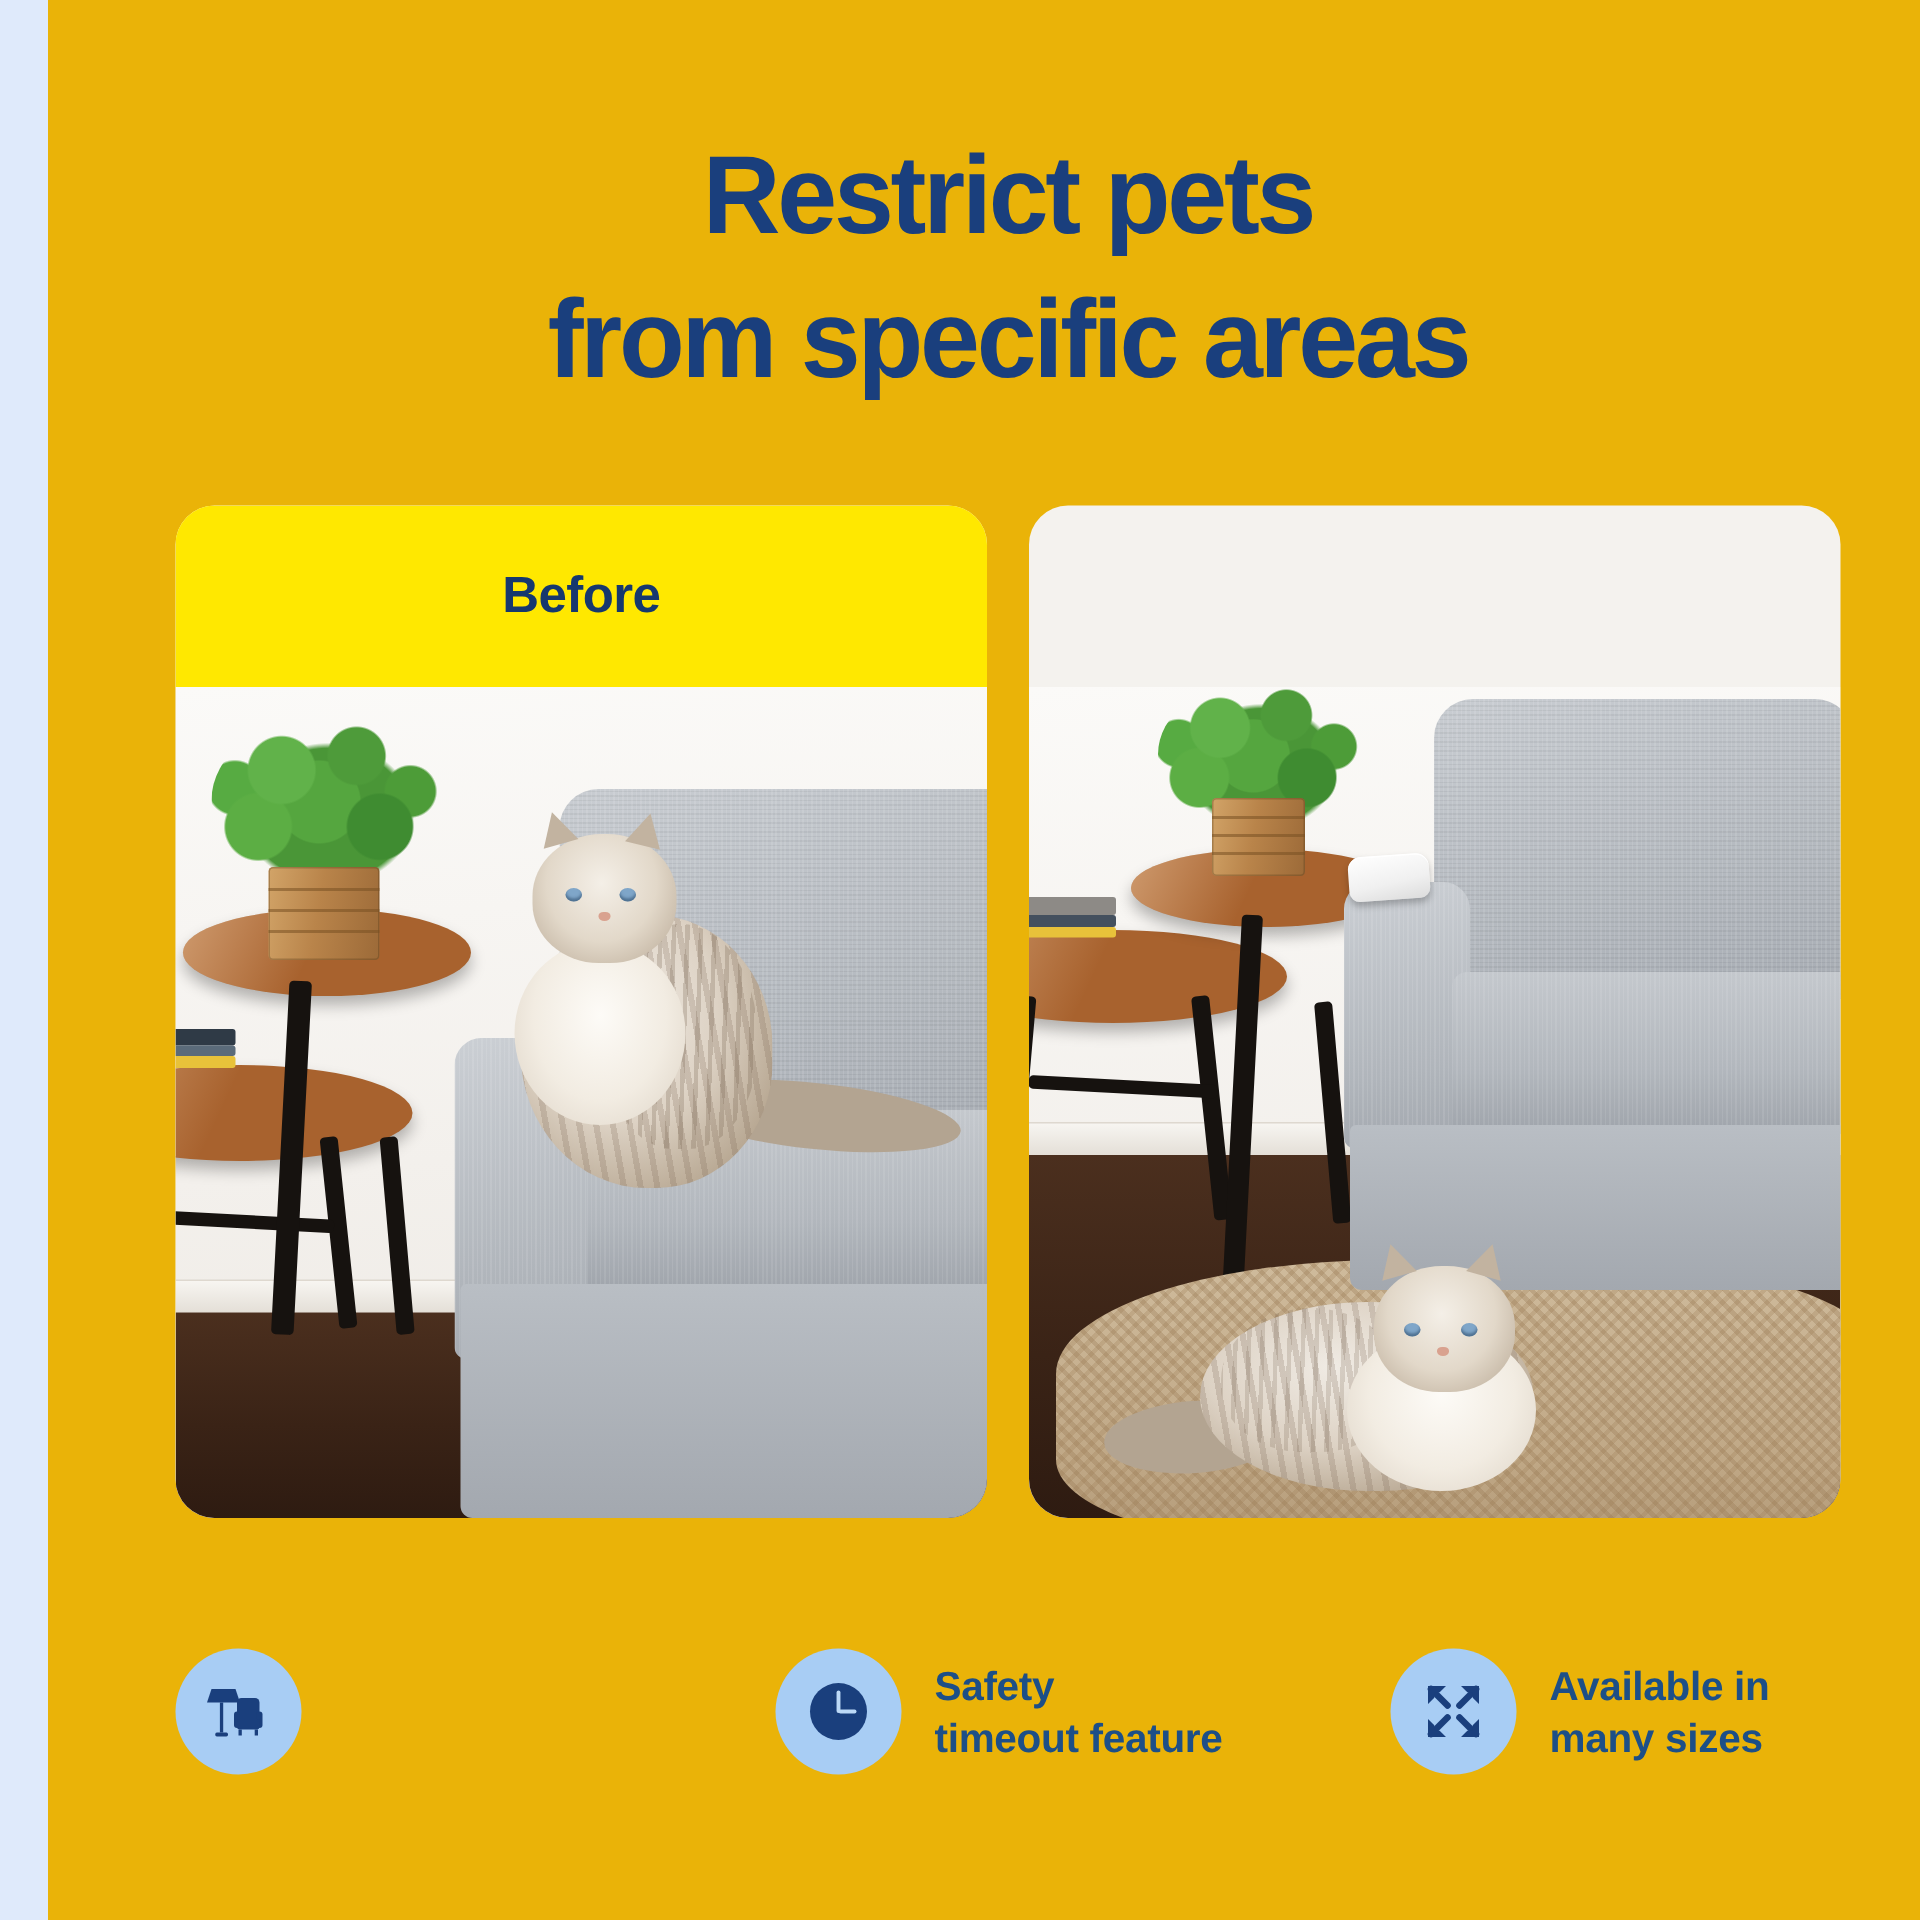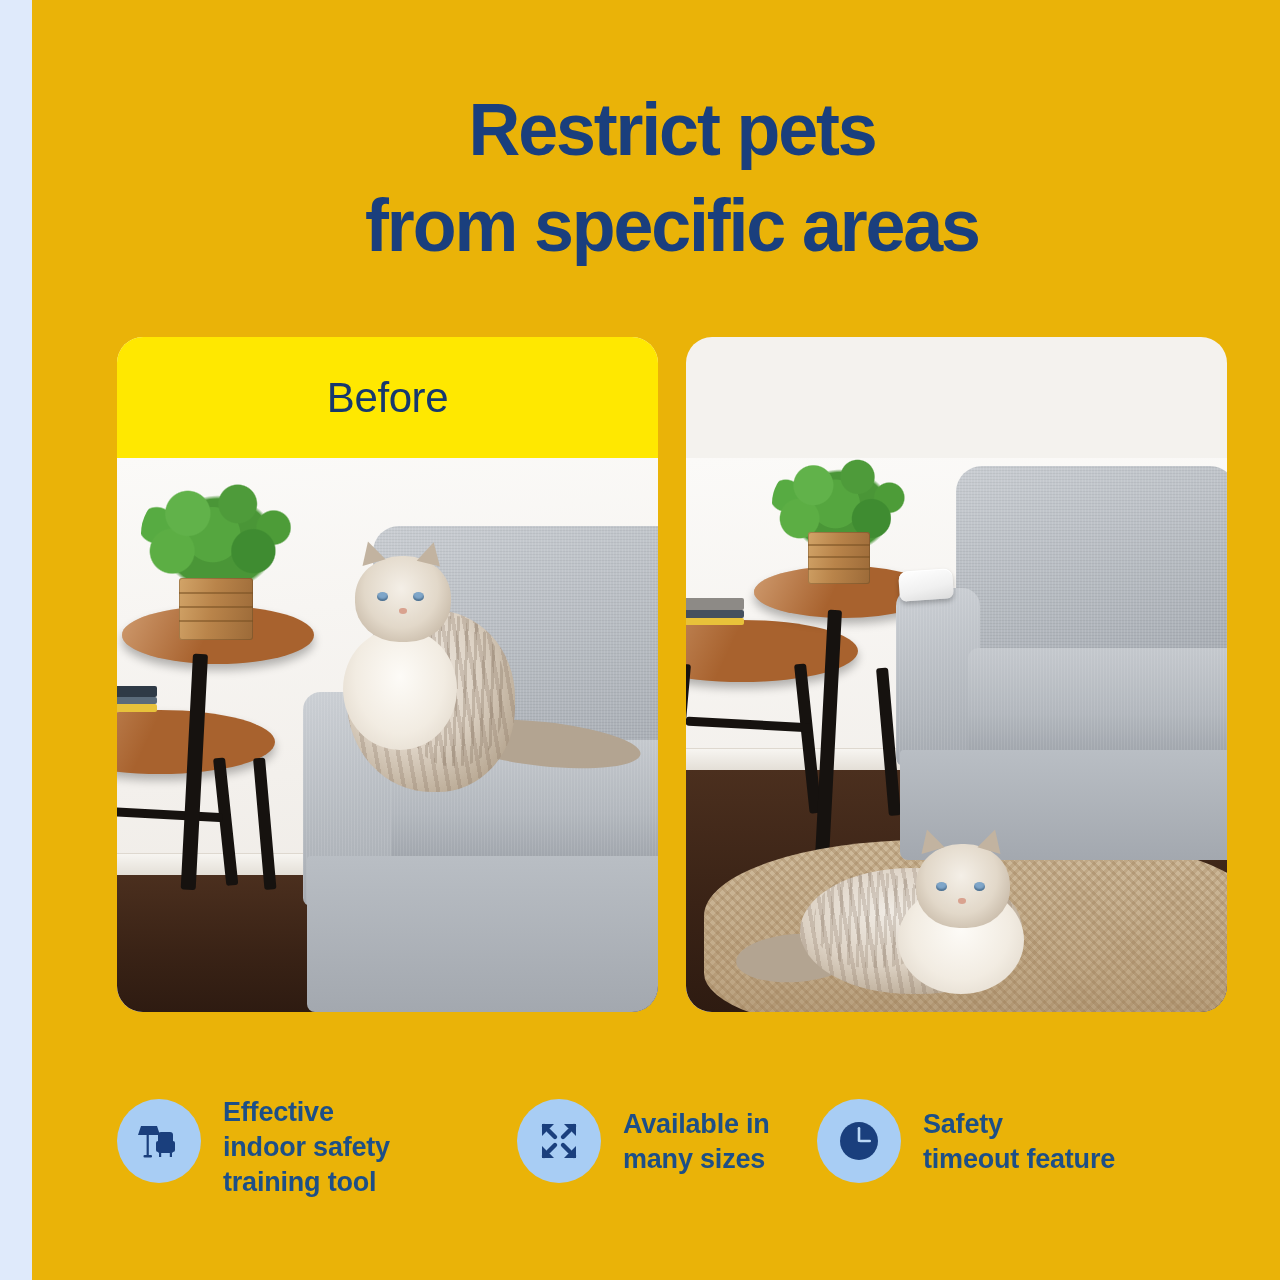--- a/index.html
+++ b/index.html
@@ -40,21 +40,21 @@
     overflow:hidden;
     background:#f4f2ee;
   }
   .banner {
     position:absolute; left:0; top:0; width:100%; height:121px;
     background:#ffe800;
     display:flex; align-items:center; justify-content:center;
     z-index:6;
   }
   .banner-label {
-    color:#16386e; font-weight:400; font-size:42px;
+    color:#16386e; font-weight:700; font-size:34px;
     letter-spacing:-0.4px;
   }
   .photo {
     position:absolute; left:0; top:121px; width:100%; height:554px;
     overflow:hidden;
   }
 
   
   .wall {
     position:absolute; left:0; top:0; width:100%; height:100%;
@@ -364,23 +364,32 @@
             <rect x="7.5" y="37" width="8.5" height="2.6" rx="1.1"></rect>
             <rect x="22" y="14" width="15" height="15" rx="3"></rect>
             <rect x="20" y="23" width="4" height="11" rx="2"></rect>
             <rect x="35" y="23" width="4" height="11" rx="2"></rect>
             <rect x="22" y="28" width="15" height="7" rx="1.6"></rect>
             <rect x="23" y="35" width="2.2" height="4"></rect>
             <rect x="33.8" y="35" width="2.2" height="4"></rect>
           </g>
         </svg>
       </div>
-      <div class="flabel">Effective
-indoor safety
-training tool</div>
+    </div>
+
+    <div class="feature f2">
+      <div class="fcircle">
+        <svg width="48" height="48" viewBox="0 0 48 48" aria-hidden="true">
+          <circle cx="24" cy="24" r="19" fill="#1a3f7d"></circle>
+          <rect x="22.7" y="10" width="2.6" height="15" rx="1.3" fill="#bcd9f7"></rect>
+          <rect x="24" y="22.7" width="12" height="2.6" rx="1.3" fill="#bcd9f7"></rect>
+        </svg>
+      </div>
+      <div class="flabel">Safety
+timeout feature</div>
     </div>
 
     <div class="feature f3">
       <div class="fcircle">
         <svg width="44" height="44" viewBox="0 0 44 44" aria-hidden="true">
           <g stroke="#1a3f7d" stroke-width="4.4" stroke-linecap="round" fill="none">
             <line x1="18" y1="18" x2="7" y2="7"></line>
             <line x1="26" y1="18" x2="37" y2="7"></line>
             <line x1="18" y1="26" x2="7" y2="37"></line>
             <line x1="26" y1="26" x2="37" y2="37"></line>
@@ -389,27 +398,15 @@
             <path d="M5 5 h12 l-4.2 4.2 h-3.6 v3.6 L5 17 z"></path>
             <path d="M39 5 h-12 l4.2 4.2 h3.6 v3.6 L39 17 z"></path>
             <path d="M5 39 h12 l-4.2 -4.2 h-3.6 v-3.6 L5 27 z"></path>
             <path d="M39 39 h-12 l4.2 -4.2 h3.6 v-3.6 L39 27 z"></path>
           </g>
         </svg>
       </div>
       <div class="flabel">Available in
 many sizes</div>
     </div>
-
-    <div class="feature f2">
-      <div class="fcircle">
-        <svg width="48" height="48" viewBox="0 0 48 48" aria-hidden="true">
-          <circle cx="24" cy="24" r="19" fill="#1a3f7d"></circle>
-          <rect x="22.7" y="10" width="2.6" height="15" rx="1.3" fill="#bcd9f7"></rect>
-          <rect x="24" y="22.7" width="12" height="2.6" rx="1.3" fill="#bcd9f7"></rect>
-        </svg>
-      </div>
-      <div class="flabel">Safety
-timeout feature</div>
-    </div>
   </div>
 
 </div>
 
 </body></html>

